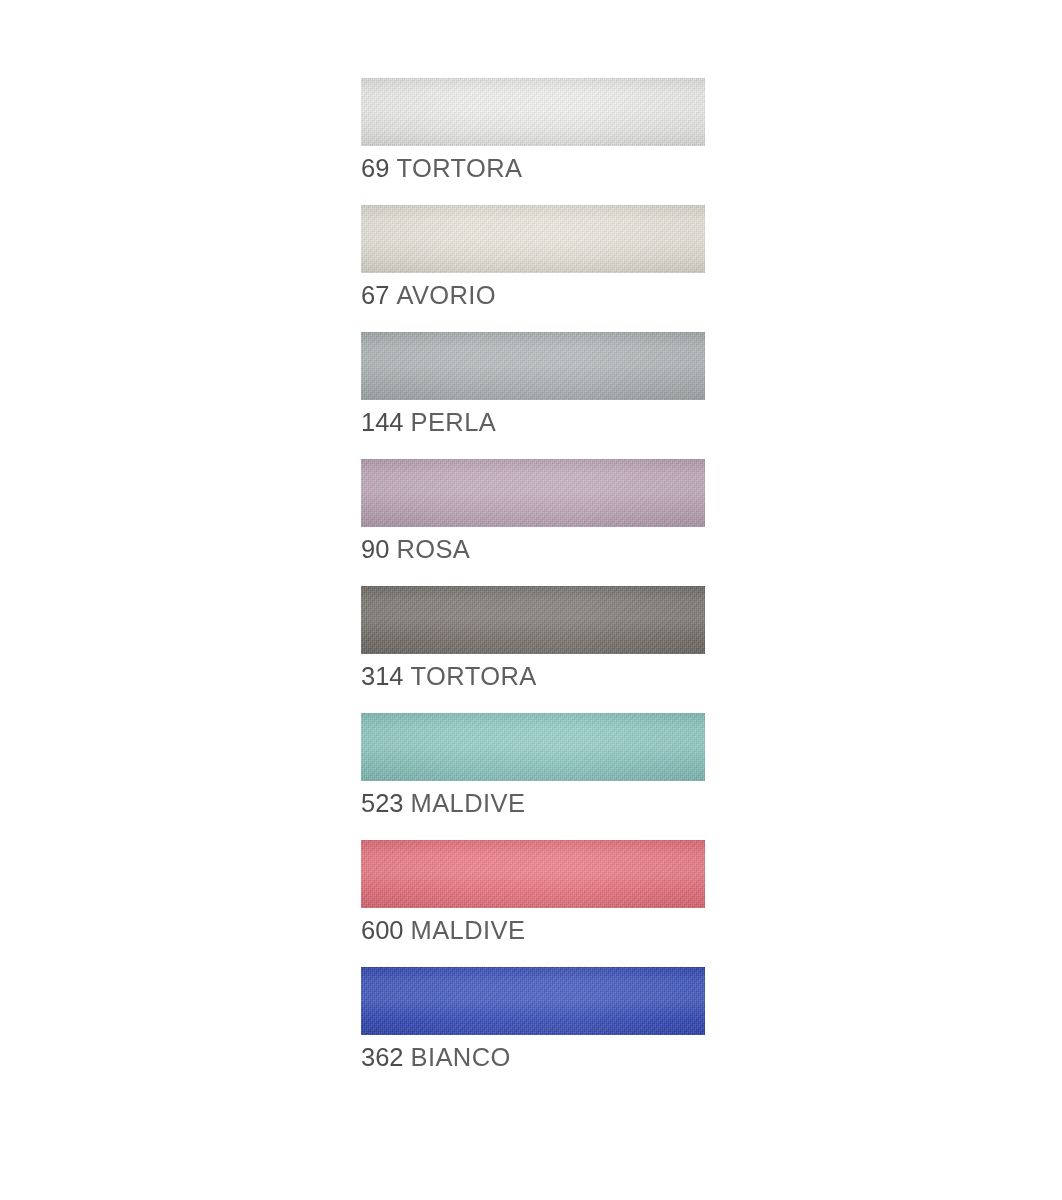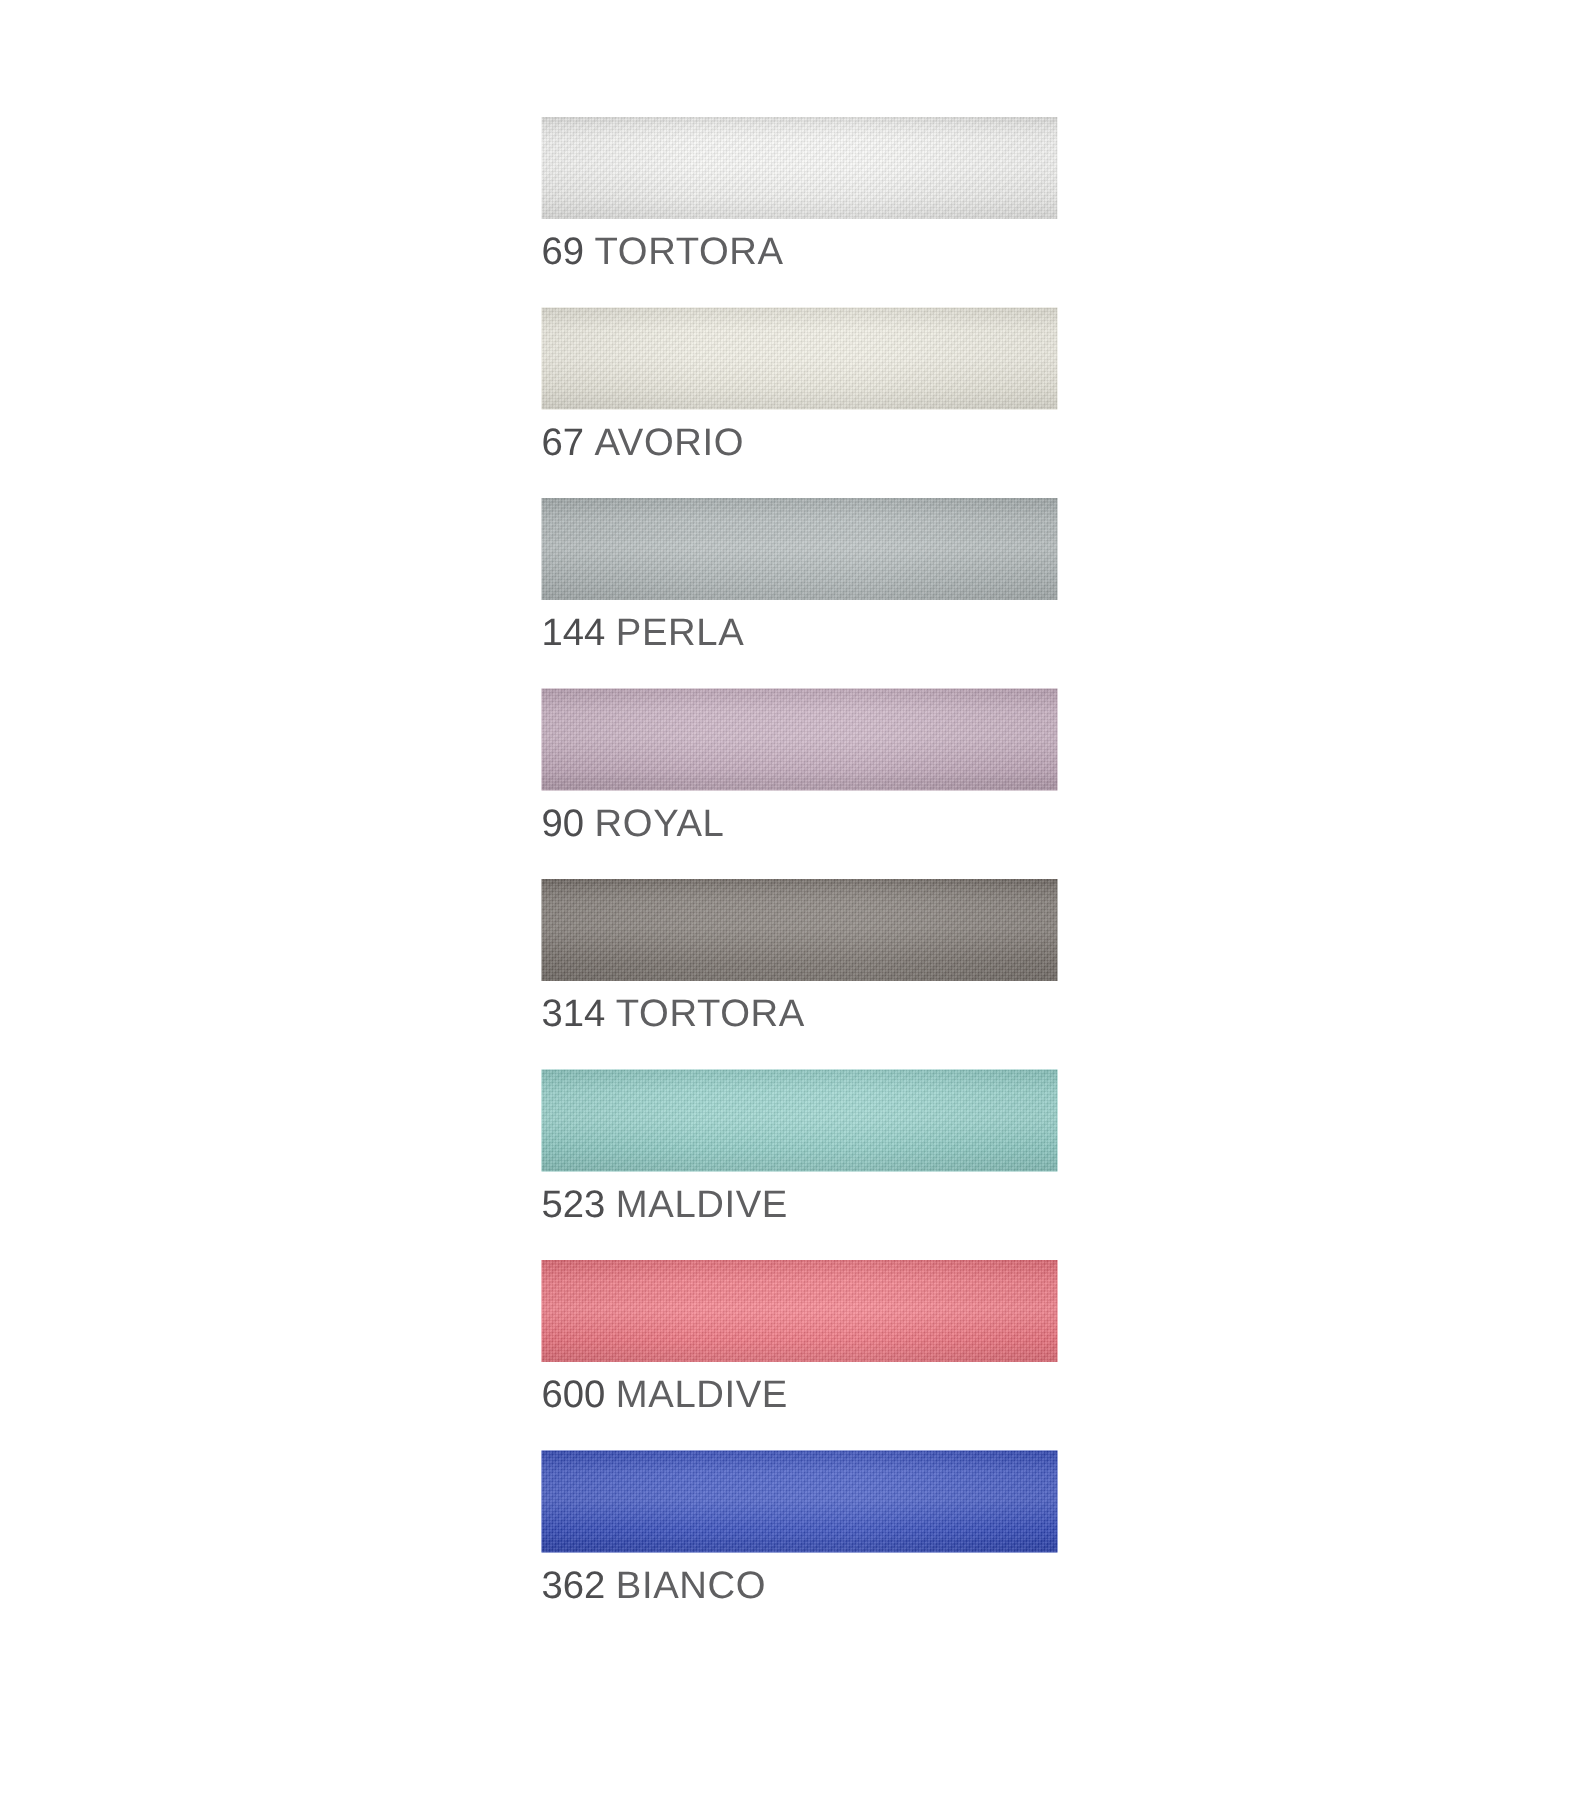--- a/index.html
+++ b/index.html
@@ -137,21 +137,21 @@
     <div class="swatch-label">
       <span class="swatch-code">144</span><span class="swatch-name">PERLA</span>
     </div>
   </div>
       <div class="swatch-entry">
     <div class="swatch-chip" style="background-color: rgb(195, 169, 188);">
       <div class="tex"></div>
       <div class="sheen"></div>
     </div>
     <div class="swatch-label">
-      <span class="swatch-code">90</span><span class="swatch-name">ROYAL</span>
+      <span class="swatch-code">90</span><span class="swatch-name">ROSA</span>
     </div>
   </div>
       <div class="swatch-entry">
     <div class="swatch-chip" style="background-color: rgb(119, 112, 106);">
       <div class="tex"></div>
       <div class="sheen"></div>
     </div>
     <div class="swatch-label">
       <span class="swatch-code">314</span><span class="swatch-name">TORTORA</span>
     </div>

